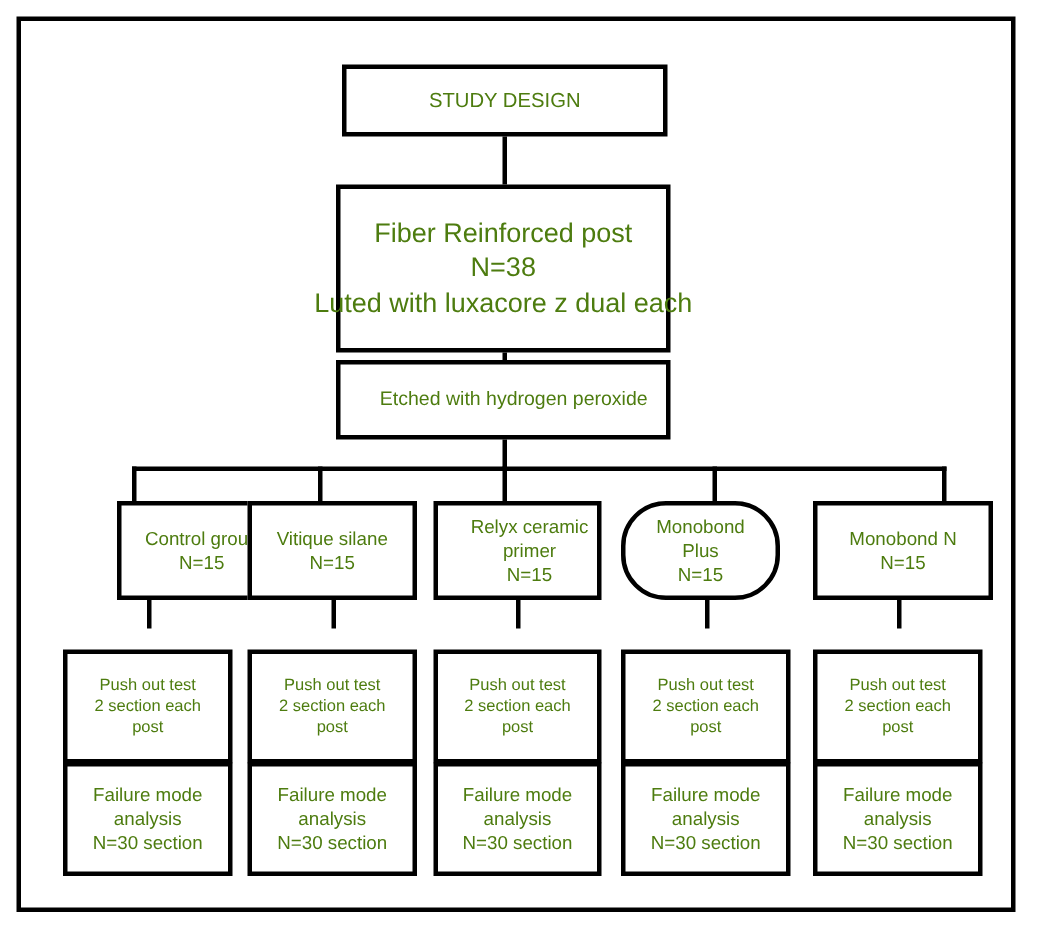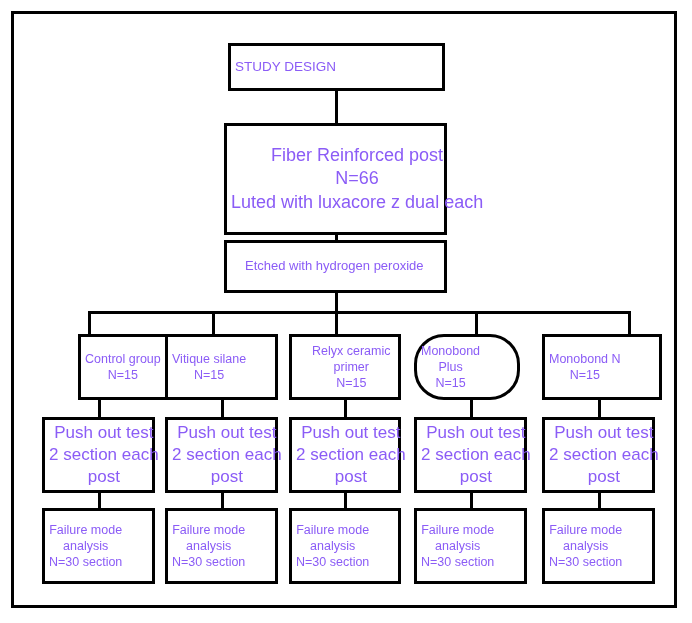--- a/index.html
+++ b/index.html
@@ -24,22 +24,23 @@
     border: 3px solid #000000;
     box-sizing: border-box;
   }
   .node {
     position: absolute;
     box-sizing: border-box;
     border: 3px solid #000000;
     background: #ffffff;
     display: flex;
     align-items: center;
+    justify-content: center;
     text-align: center;
-    color: #8b5cf6;
+    color: #4d7c0f;
     z-index: 3;
   }
   .node .lines {
     display: block;
     line-height: 1.30;
     padding: 0 4px;
   }
   .node .lines span {
     display: block;
     white-space: nowrap;
@@ -62,21 +63,21 @@
     height: 3px;
     z-index: 1;
   }
   #conn-study-to-fiber { left: 335px; top: 89px; height: 36px; }
   #conn-fiber-to-etched { left: 335px; top: 233px; height: 9px; }
   #conn-etched-to-bar { left: 335px; top: 291px; height: 22px; }
   #branch-bar { left: 88px; top: 311px; width: 543px; }
 
   
   .col-group { height: 66px; font-size: 12.5px; }
-  .col-push  { height: 76px; font-size: 17px; }
+  .col-push  { height: 76px; font-size: 11px; margin-top: 16px; }
   .col-fail  { height: 76px; font-size: 12.5px; }
 
   .drop-to-group { top: 311px; height: 25px; }
   .drop-to-push  { top: 397px; height: 22px; }
   .drop-to-fail  { top: 489px; height: 21px; }
 </style>
 </head>
 <body>
 
 <div id="page">
@@ -87,21 +88,21 @@
     <span class="lines">
         <span>STUDY DESIGN</span>
       </span>
   </div>
 
   <div class="vline" id="conn-study-to-fiber"></div>
 
   <div class="node" id="node-fiber-post">
     <span class="lines">
         <span>Fiber Reinforced post</span>
-        <span>N=66</span>
+        <span>N=38</span>
         <span>Luted with luxacore z dual each</span>
       </span>
   </div>
 
   <div class="vline" id="conn-fiber-to-etched"></div>
 
   <div class="node" id="node-etched">
     <span class="lines">
         <span>Etched with hydrogen peroxide</span>
       </span>

